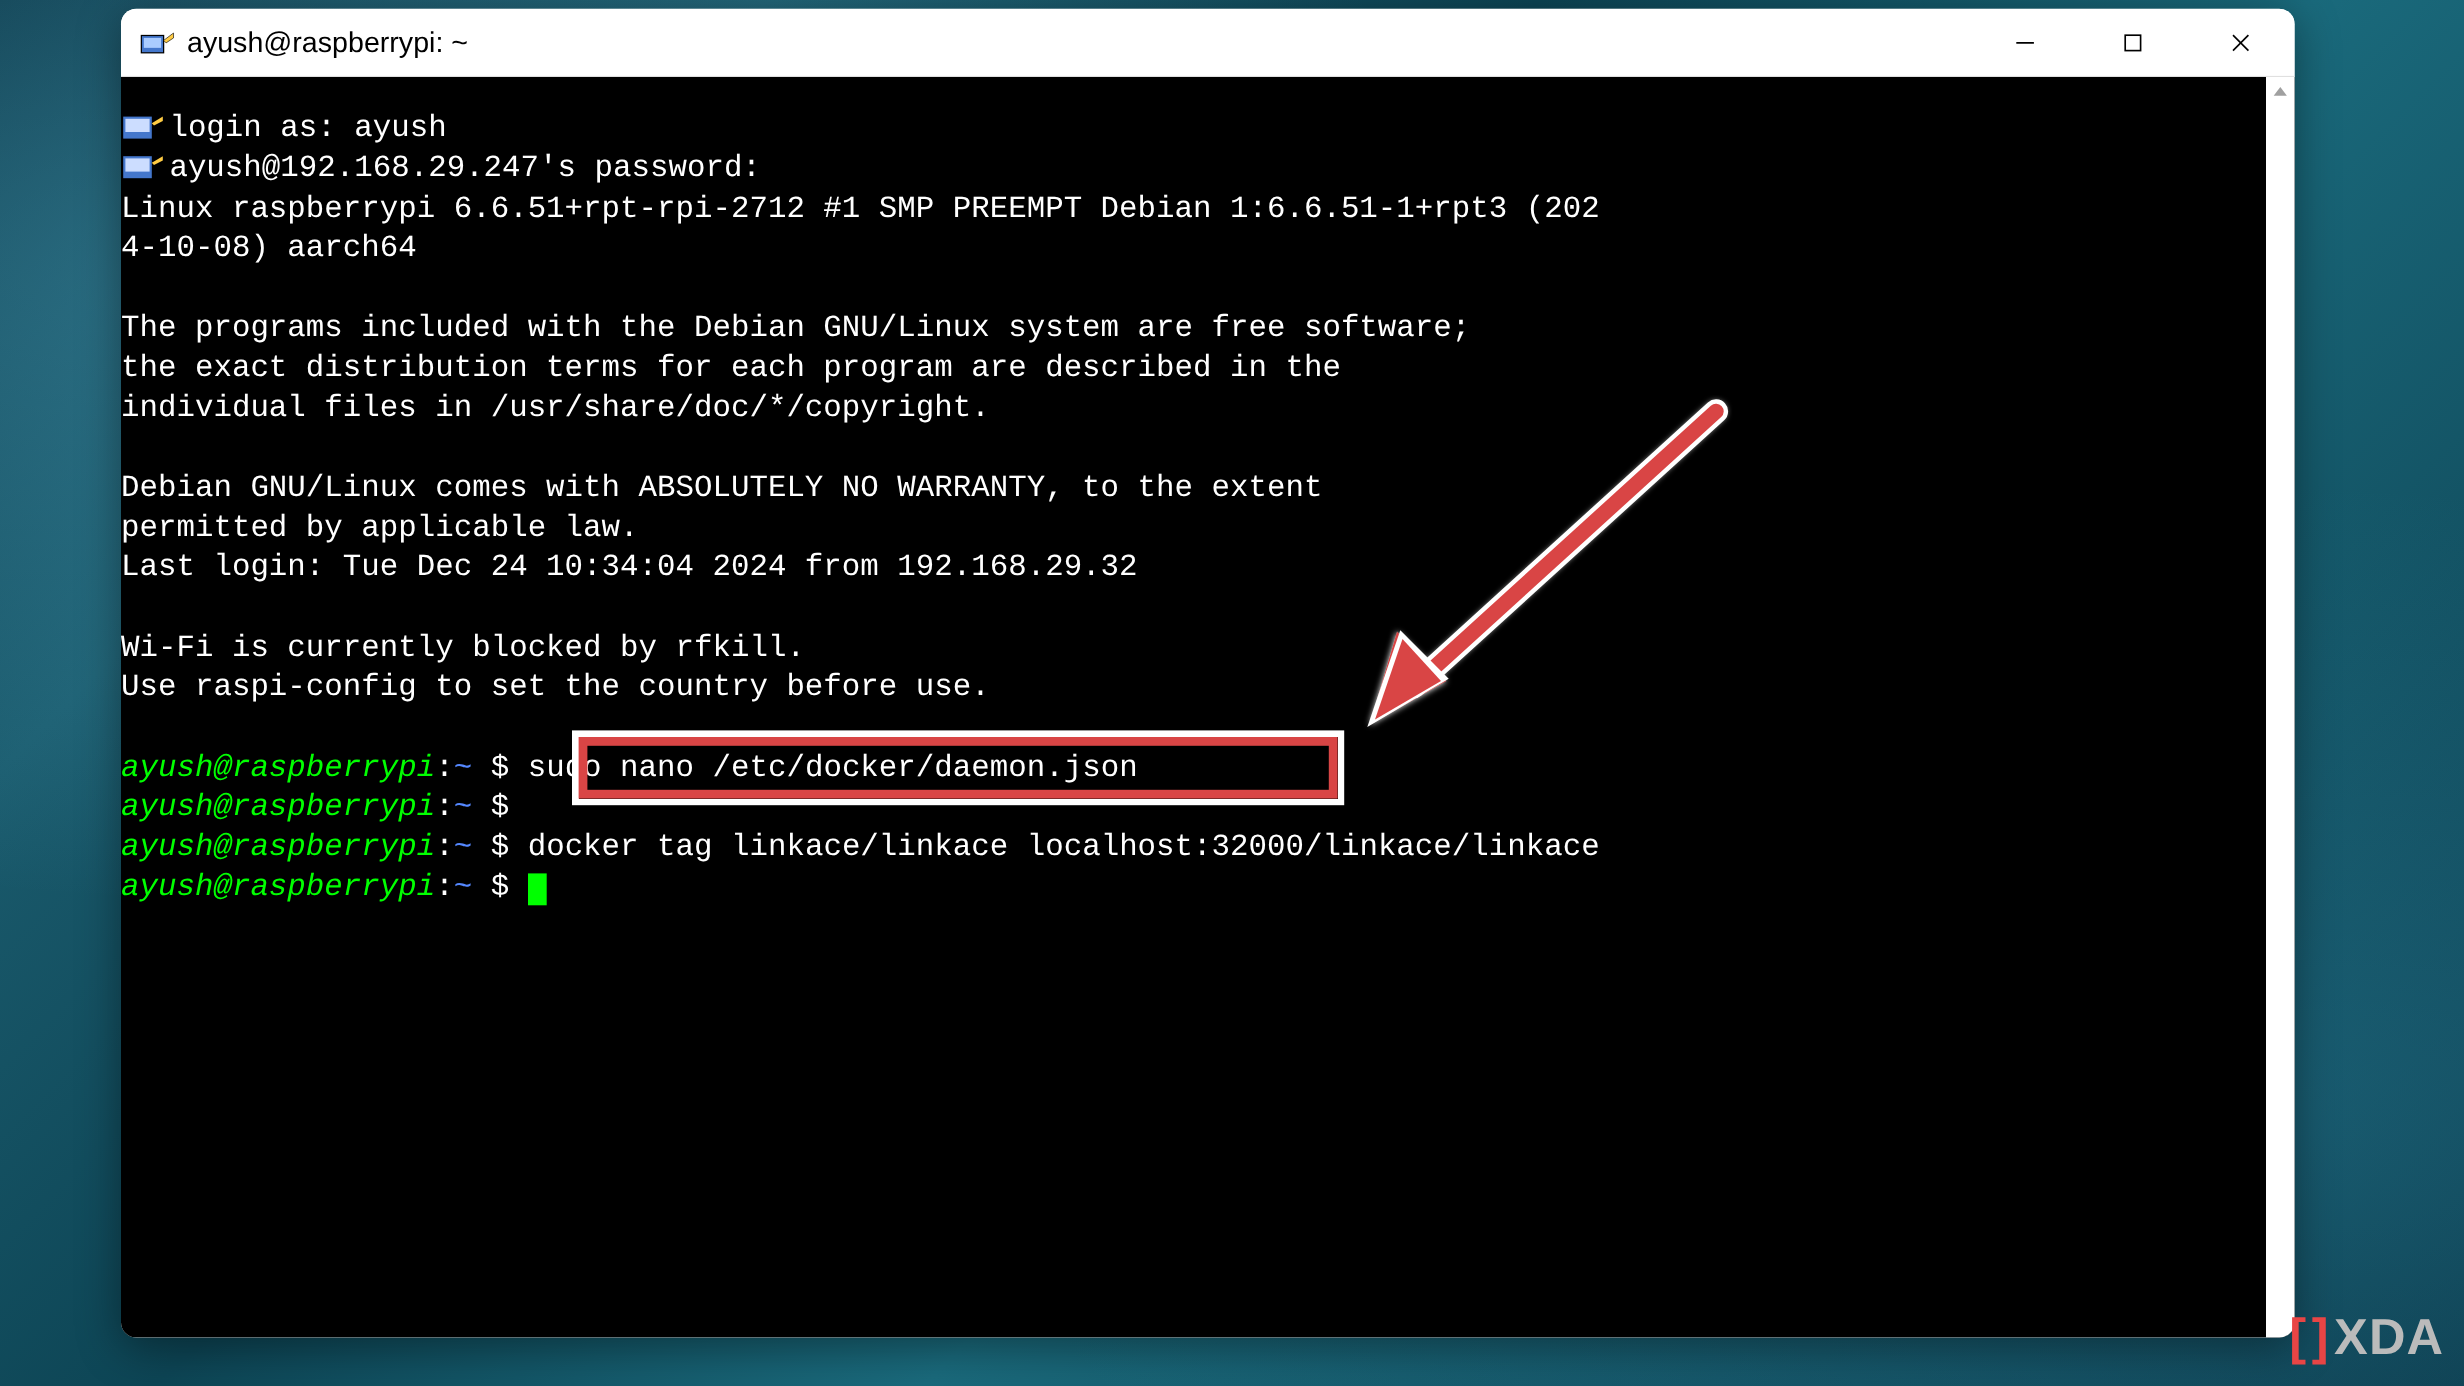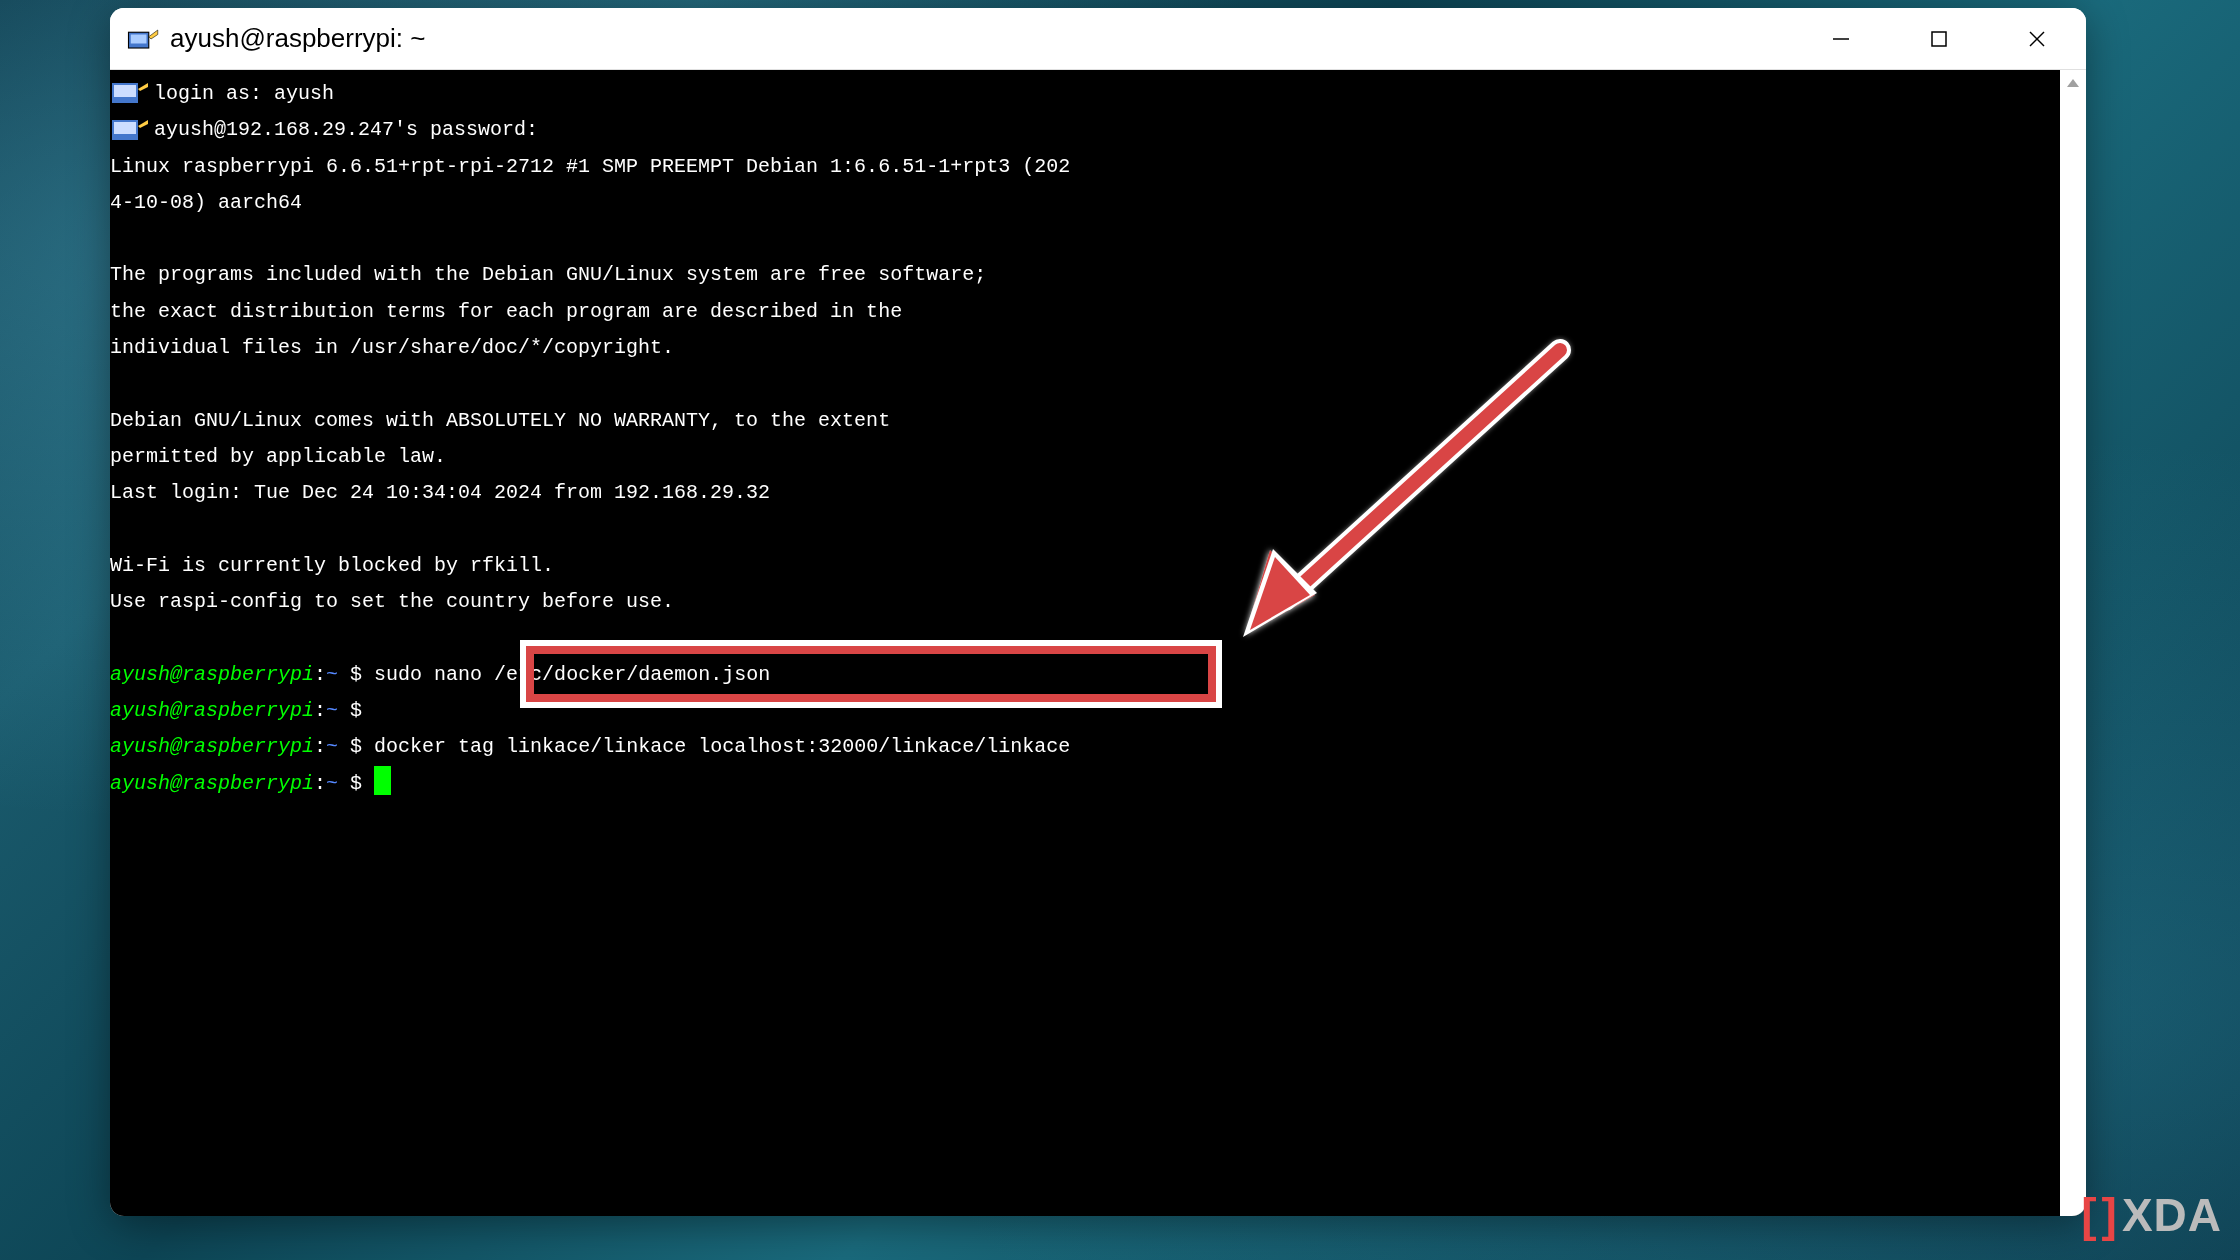--- a/index.html
+++ b/index.html
@@ -86,25 +86,26 @@
       position: relative;
       height: calc(100% - 62px);
       background: #000000;
       display: flex;
     }
     
     .terminal-content {
       flex: 1;
       padding: 6px 0 0 0;
       font-family: "Courier New", monospace;
-      font-size: 20px;
+      font-size: 28px;
       line-height: 36.3px;
       color: #ffffff;
       white-space: pre;
       position: relative;
+      margin-top: 24px;
     }
     
     .scrollbar {
       width: 26px;
       background: #ffffff;
       position: relative;
     }
     
     .scroll-arrow {
       position: absolute;

